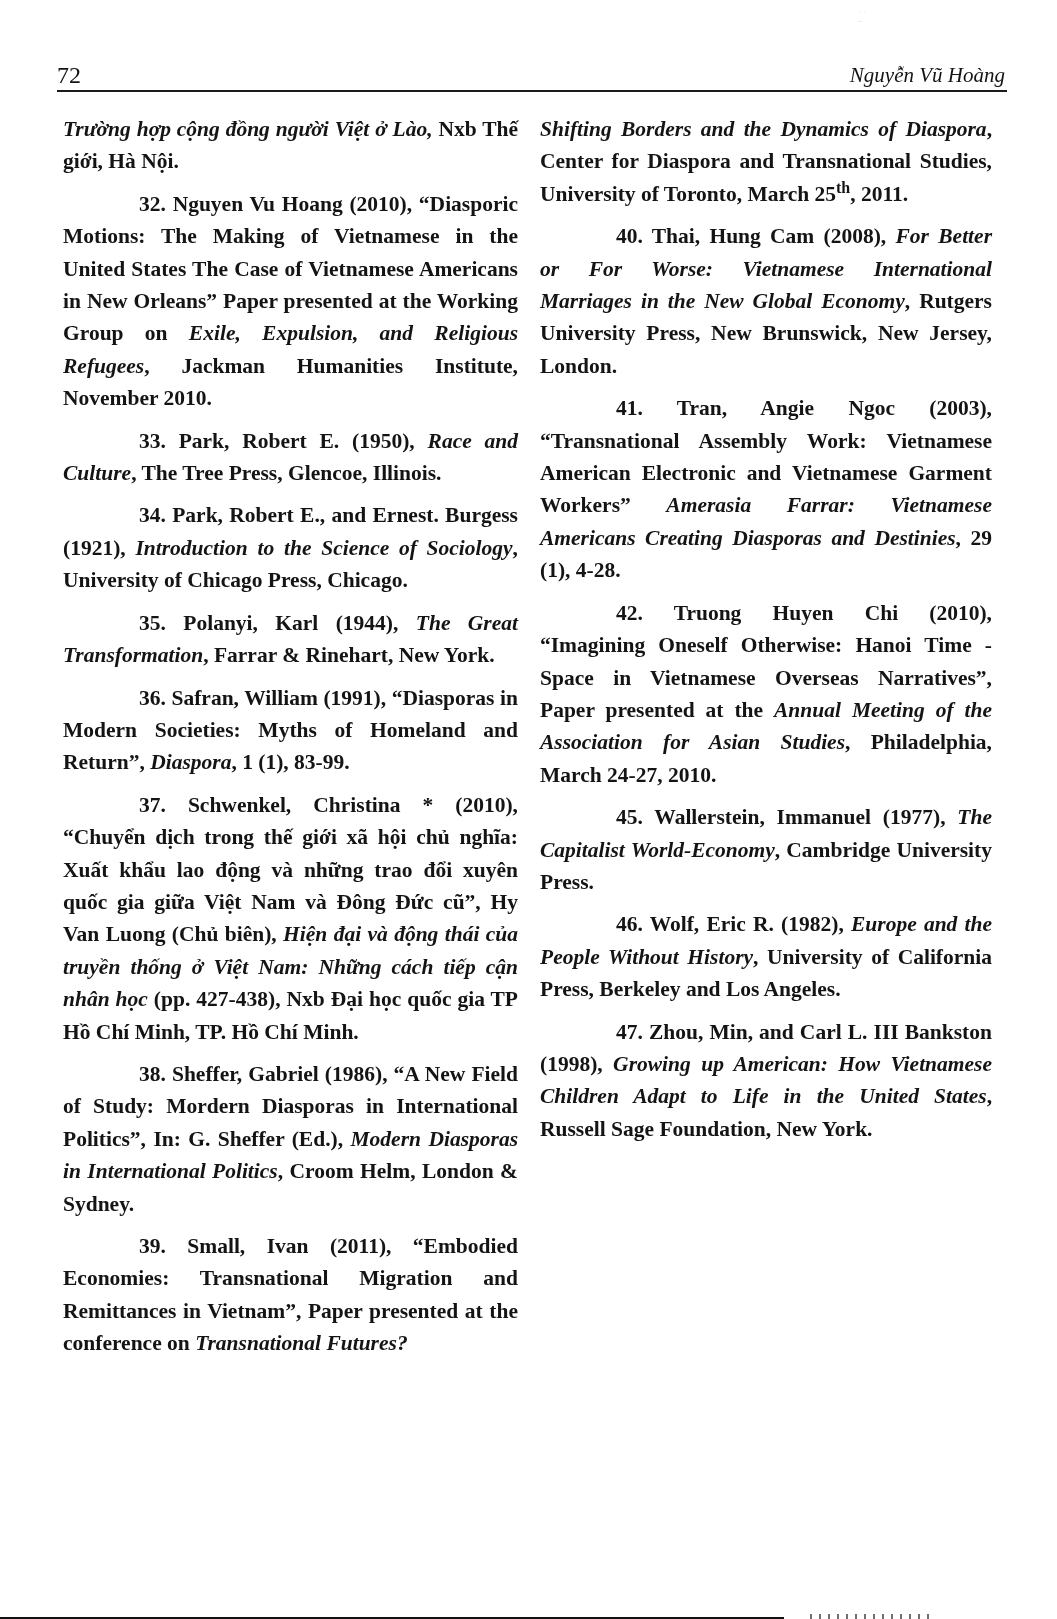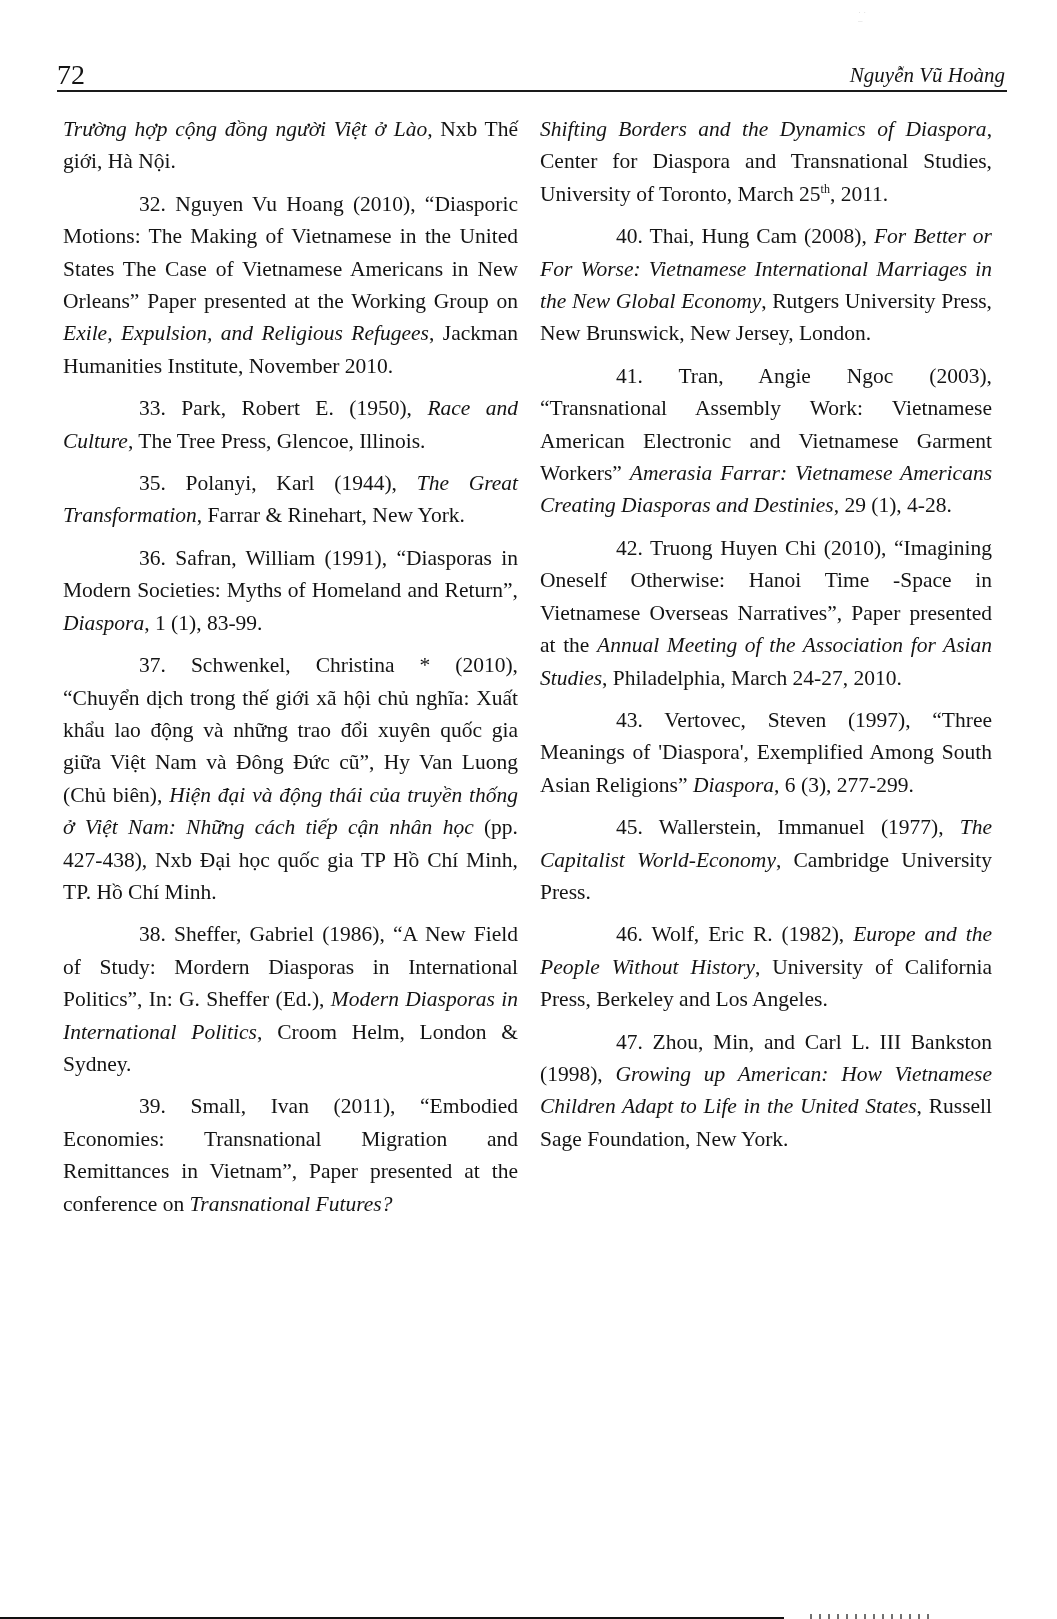--- a/index.html
+++ b/index.html
@@ -19,21 +19,21 @@
       position: absolute;
       left: 57px;
       top: 60px;
       width: 950px;
       height: 34px;
     }
     .page-number {
       position: absolute;
       left: 0;
       top: 2px;
-      font-size: 28px;
+      font-size: 24px;
       line-height: 26px;
       text-align: right;
     }
     .running-head {
       position: absolute;
       right: 2px;
       top: 2px;
       font-size: 21px;
       line-height: 26px;
       font-style: italic;
@@ -64,24 +64,25 @@
       width: 455px;
       font-size: 21.5px;
       line-height: 32.4px;
       text-align: justify;
     }
     .col-left { left: 63px; }
     .col-right { left: 540px; width: 452px; }
     .ref {
       margin: 0 0 10px 0;
       text-indent: 76px;
+      font-weight: bold;
     }
     .ref.cont { text-indent: 0; }
     .ref i, .ref .it { font-style: italic; }
-    sup { font-size: 12px; line-height: 0; }
+    sup { font-size: 16px; line-height: 0; }
     .footer-rule {
       position: absolute;
       left: 0;
       top: 1617px;
       width: 784px;
       height: 2px;
       background: #111;
     }
     .footer-marks {
       position: absolute;
@@ -104,20 +105,21 @@
   <div class="header-rule"></div>
 </div>
 
 <div class="column col-left">
   <p class="ref cont"><span class="it">Trường hợp cộng đồng người Việt ở Lào,</span><span> Nxb Thế giới, Hà Nội.</span></p>
 
   <p class="ref"><span>32. Nguyen Vu Hoang (2010), “Diasporic Motions: The Making of Vietnamese in the United States  The Case of Vietnamese Americans in New Orleans” Paper presented at the Working Group on </span><span class="it">Exile, Expulsion, and Religious Refugees</span><span>, Jackman Humanities Institute, November 2010.</span></p>
 
   <p class="ref"><span>33. Park, Robert E. (1950), </span><span class="it">Race and Culture</span><span>, The Tree Press, Glencoe, Illinois.</span></p>
 
+  <p class="ref"><span>34. Park, Robert E., and Ernest. Burgess (1921), </span><span class="it">Introduction to the Science of Sociology</span><span>, University of Chicago Press, Chicago.</span></p>
 
   <p class="ref"><span>35. Polanyi, Karl (1944), </span><span class="it">The Great Transformation</span><span>, Farrar &amp; Rinehart, New York.</span></p>
 
   <p class="ref"><span>36. Safran, William (1991), “Diasporas in Modern Societies: Myths of Homeland and Return”, </span><span class="it">Diaspora</span><span>, 1 (1), 83-99.</span></p>
 
   <p class="ref"><span>37. Schwenkel, Christina * (2010), “Chuyển dịch trong thế giới xã hội chủ nghĩa: Xuất khẩu lao động và những trao đổi xuyên quốc gia giữa Việt Nam và Đông Đức cũ”, Hy Van Luong (Chủ biên), </span><span class="it">Hiện đại và động thái của truyền thống ở Việt Nam: Những cách tiếp cận nhân học</span><span> (pp. 427-438), Nxb Đại học quốc gia TP Hồ Chí Minh, TP. Hồ Chí Minh.</span></p>
 
   <p class="ref"><span>38. Sheffer, Gabriel (1986), “A New Field of Study: Mordern Diasporas in International Politics”, In: G. Sheffer (Ed.), </span><span class="it">Modern Diasporas in International Politics</span><span>, Croom Helm, London &amp; Sydney.</span></p>
 
   <p class="ref"><span>39. Small, Ivan (2011), “Embodied Economies: Transnational Migration and Remittances in Vietnam”, Paper presented at the conference on </span><span class="it">Transnational Futures?</span></p>
@@ -125,21 +127,20 @@
 
 <div class="column col-right">
   <p class="ref cont"><span class="it">Shifting Borders and the Dynamics of Diaspora</span><span>, Center for Diaspora and Transnational Studies, University of Toronto, March 25</span><sup>th</sup><span>, 2011.</span></p>
 
   <p class="ref"><span>40. Thai, Hung Cam (2008), </span><span class="it">For Better or For Worse: Vietnamese International Marriages in the New Global Economy</span><span>, Rutgers University Press, New Brunswick, New Jersey, London.</span></p>
 
   <p class="ref"><span>41. Tran, Angie Ngoc (2003), “Transnational Assembly Work: Vietnamese American Electronic and Vietnamese Garment Workers” </span><span class="it">Amerasia Farrar: Vietnamese Americans Creating Diasporas and Destinies</span><span>, 29 (1), 4-28.</span></p>
 
   <p class="ref"><span>42. Truong Huyen Chi (2010), “Imagining Oneself Otherwise: Hanoi Time -Space in Vietnamese Overseas Narratives”, Paper presented at the </span><span class="it">Annual Meeting of the Association for Asian Studies</span><span>, Philadelphia, March 24-27, 2010.</span></p>
 
-  <p class="ref"><span>43. Vertovec, Steven (1997), “Three Meanings of 'Diaspora', Exemplified Among South Asian Religions” </span><span class="it">Diaspora</span><span>, 6 (3), 277-299.</span></p>
 
 
   <p class="ref"><span>45. Wallerstein, Immanuel (1977), </span><span class="it">The Capitalist World-Economy</span><span>, Cambridge University Press.</span></p>
 
   <p class="ref"><span>46. Wolf, Eric R. (1982), </span><span class="it">Europe and the People Without History</span><span>, University of California Press, Berkeley and Los Angeles.</span></p>
 
   <p class="ref"><span>47. Zhou, Min, and Carl L. III Bankston (1998), </span><span class="it">Growing up American: How Vietnamese Children Adapt to Life in the United States</span><span>, Russell Sage Foundation, New York.</span></p>
 </div>
 
 <div class="footer-rule"></div>

